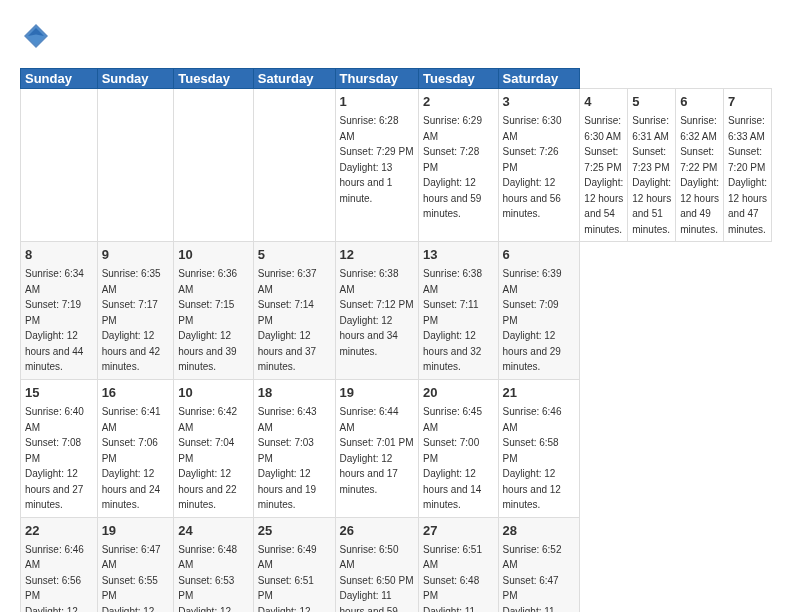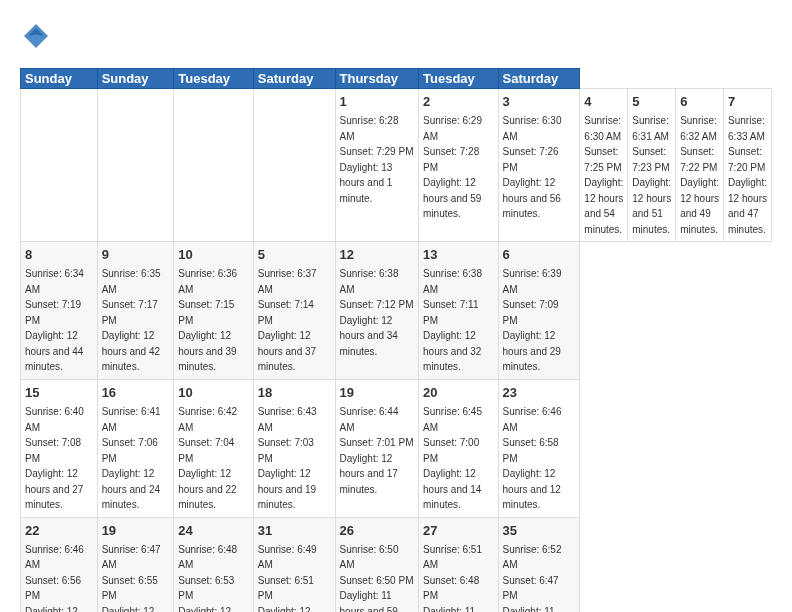--- a/index.html
+++ b/index.html
@@ -211,48 +211,48 @@
         </td>
         <td>
           <span class="day-number">19</span>
           <span class="day-info">Sunrise: 6:44 AM<br>Sunset: 7:01 PM<br>Daylight: 12 hours and 17 minutes.</span>
         </td>
         <td>
           <span class="day-number">20</span>
           <span class="day-info">Sunrise: 6:45 AM<br>Sunset: 7:00 PM<br>Daylight: 12 hours and 14 minutes.</span>
         </td>
         <td>
-          <span class="day-number">23</span>
+          <span class="day-number">21</span>
           <span class="day-info">Sunrise: 6:46 AM<br>Sunset: 6:58 PM<br>Daylight: 12 hours and 12 minutes.</span>
         </td>
       </tr>
       <tr>
         <td>
           <span class="day-number">22</span>
           <span class="day-info">Sunrise: 6:46 AM<br>Sunset: 6:56 PM<br>Daylight: 12 hours and 9 minutes.</span>
         </td>
         <td>
           <span class="day-number">19</span>
           <span class="day-info">Sunrise: 6:47 AM<br>Sunset: 6:55 PM<br>Daylight: 12 hours and 7 minutes.</span>
         </td>
         <td>
           <span class="day-number">24</span>
           <span class="day-info">Sunrise: 6:48 AM<br>Sunset: 6:53 PM<br>Daylight: 12 hours and 4 minutes.</span>
         </td>
         <td>
-          <span class="day-number">31</span>
+          <span class="day-number">25</span>
           <span class="day-info">Sunrise: 6:49 AM<br>Sunset: 6:51 PM<br>Daylight: 12 hours and 2 minutes.</span>
         </td>
         <td>
           <span class="day-number">26</span>
           <span class="day-info">Sunrise: 6:50 AM<br>Sunset: 6:50 PM<br>Daylight: 11 hours and 59 minutes.</span>
         </td>
         <td>
           <span class="day-number">27</span>
           <span class="day-info">Sunrise: 6:51 AM<br>Sunset: 6:48 PM<br>Daylight: 11 hours and 57 minutes.</span>
         </td>
         <td>
-          <span class="day-number">35</span>
+          <span class="day-number">28</span>
           <span class="day-info">Sunrise: 6:52 AM<br>Sunset: 6:47 PM<br>Daylight: 11 hours and 54 minutes.</span>
         </td>
       </tr>
     </tbody>
 </table>
 
 </body></html>

